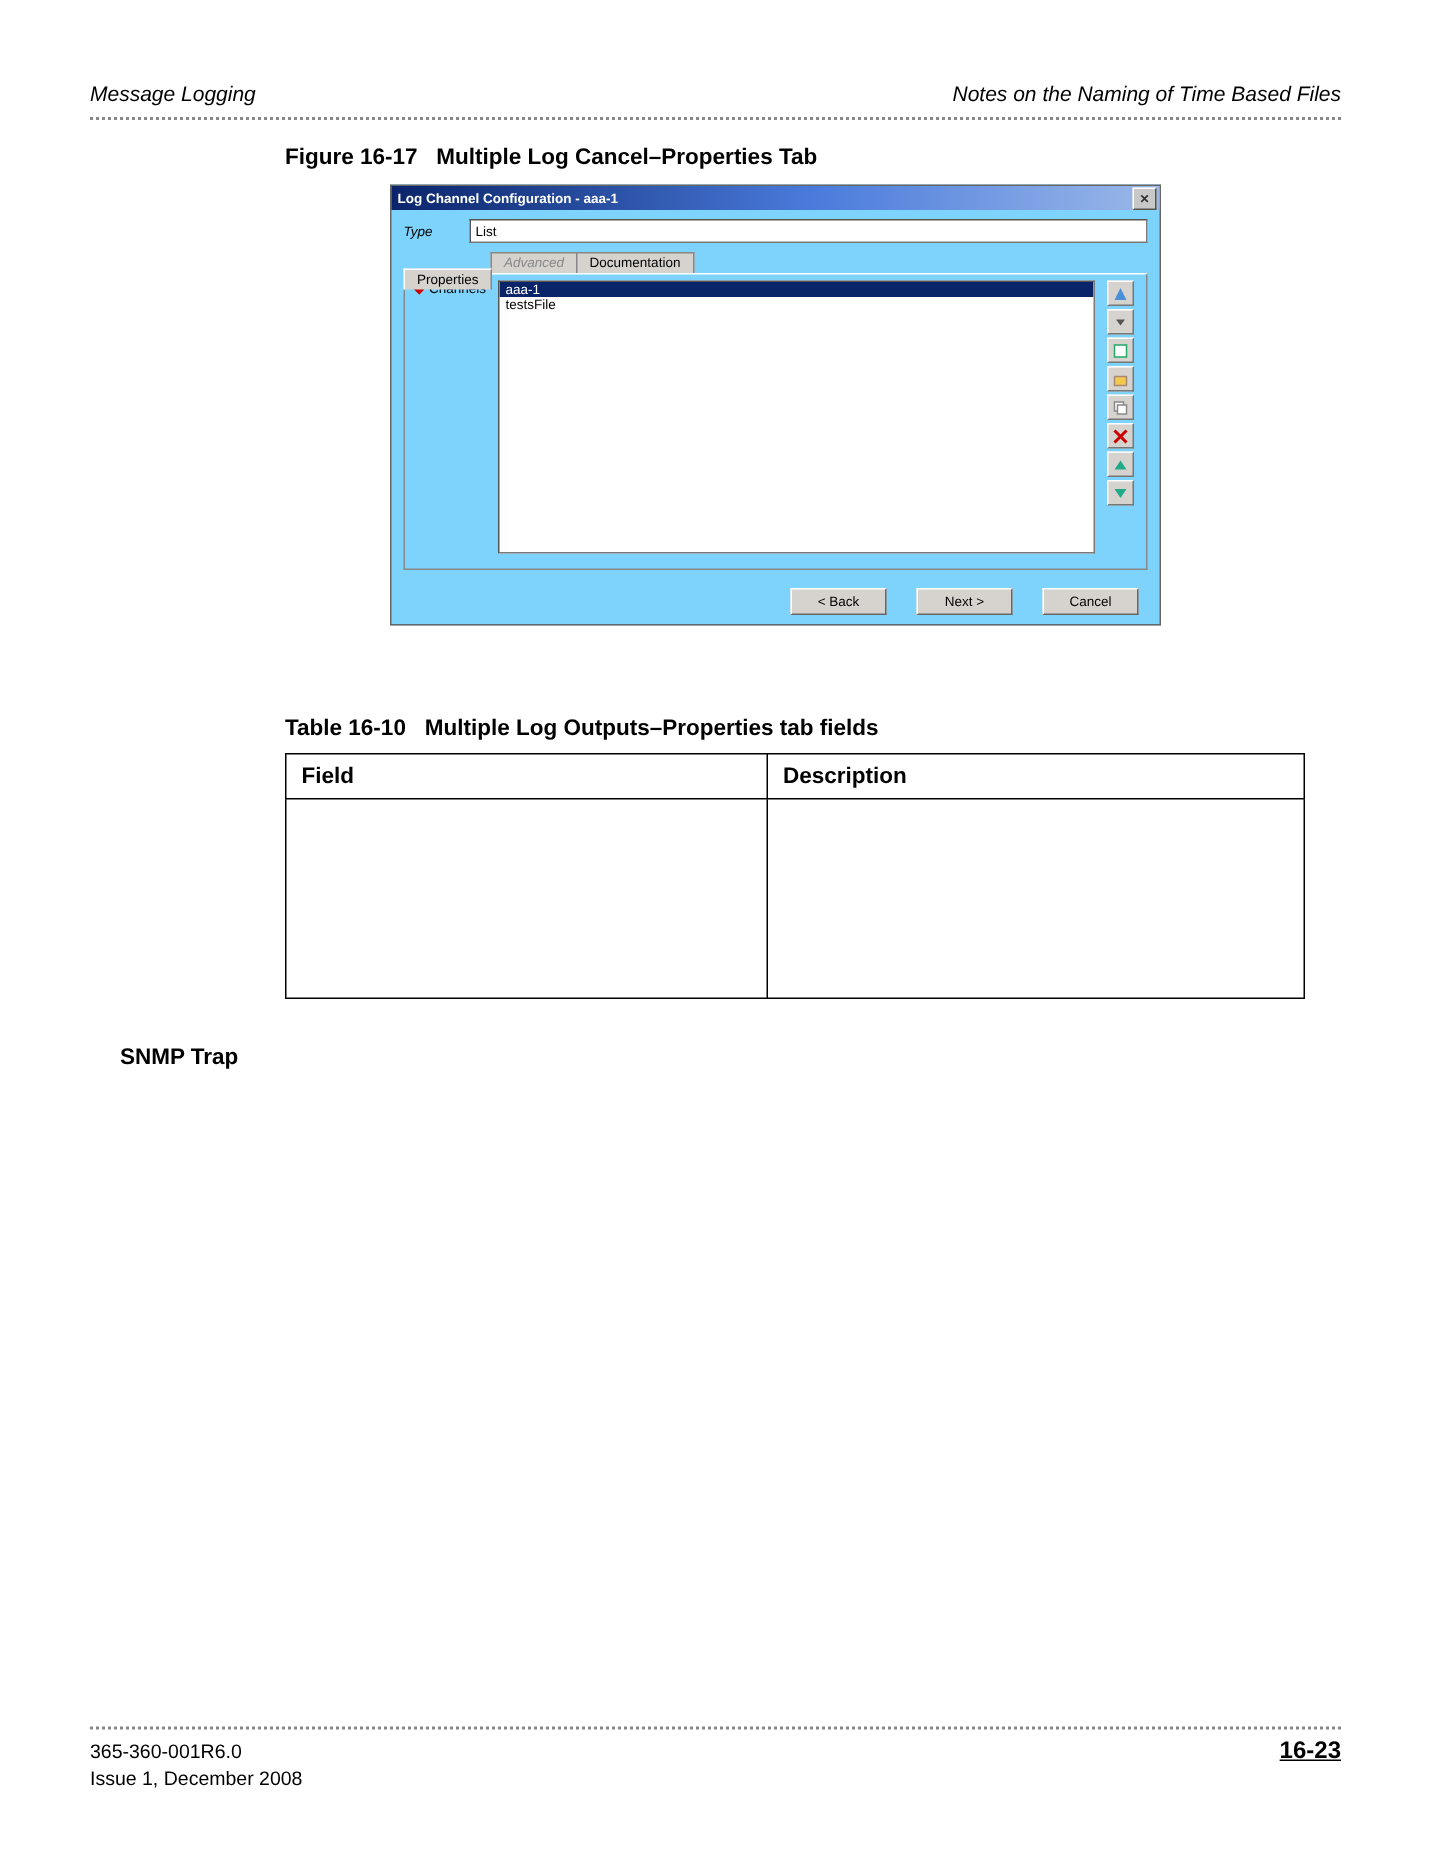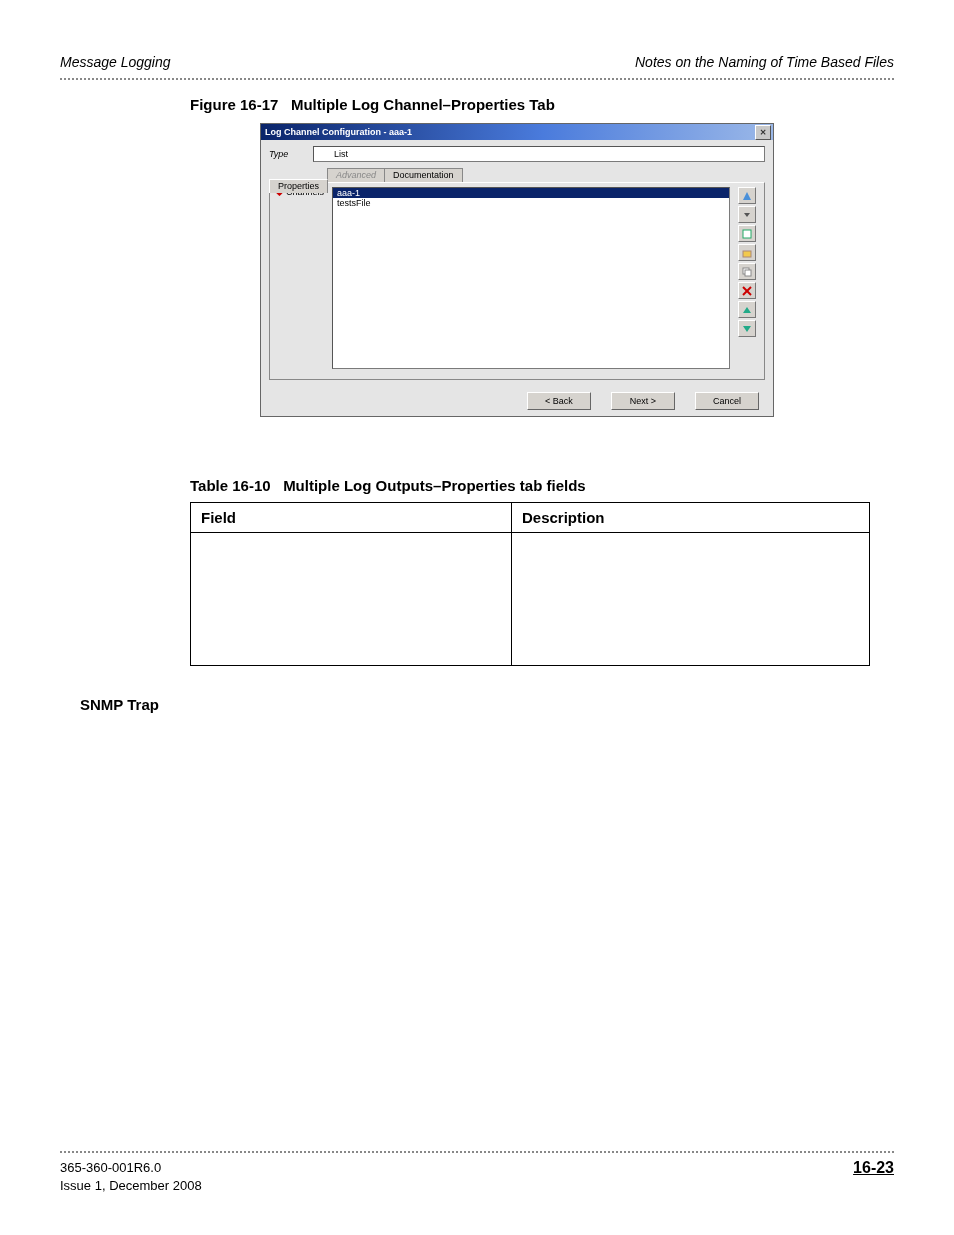--- a/index.html
+++ b/index.html
@@ -2,29 +2,29 @@
 <html><head>
 <meta charset="utf-8">
 <style>
   html,body{margin:0;padding:0;background:#fff;font-family:Verdana,Geneva,sans-serif;color:#000;}
   .page{width:954px;height:1235px;position:relative;box-sizing:border-box;padding:54px 60px 40px 60px;}
   .running-head{display:flex;justify-content:space-between;font-style:italic;font-size:14px;}
   .hr-dots{border:none;border-top:2px dotted #888;margin:8px 0 16px 0;}
   .figcap{font-weight:bold;font-size:15px;margin:6px 0 10px 130px;}
   .figwrap{margin:0 0 60px 200px;}
   
-  .dlg{width:512px;background:#e5e5e5;border:1px solid #666;font-family:Tahoma,sans-serif;font-size:9px;color:#000;}
+  .dlg{width:512px;background:#7dd3fc;border:1px solid #666;font-family:Tahoma,sans-serif;font-size:9px;color:#000;}
   .dlg .titlebar{display:flex;align-items:center;justify-content:space-between;height:16px;
     background:linear-gradient(to right,#0a246a 0%,#4a7bdc 55%,#9bb8e8 100%);color:#fff;padding:0 2px 0 4px;font-weight:bold;}
   .dlg .titlebar .xbtn{width:14px;height:13px;background:#c8c8c8;border:1px solid #fff;border-right-color:#555;border-bottom-color:#555;
     display:flex;align-items:center;justify-content:center;color:#333;font-size:8px;font-weight:bold;}
   .dlg .body{padding:6px 8px 10px 8px;}
   .row{display:flex;align-items:center;margin-bottom:6px;}
   .row .lbl{width:44px;font-style:italic;}
-  .txt{flex:1;height:14px;background:#fff;border:1px solid #7a7a7a;border-top-color:#555;border-left-color:#555;padding:0 20px;line-height:14px;}
+  .txt{flex:1;height:14px;background:#fff;border:1px solid #7a7a7a;border-top-color:#555;border-left-color:#555;padding:0 3px;line-height:14px;}
   .tabs{display:flex;gap:0;margin-top:2px;}
   .tab{background:#d6d3ce;border:1px solid #888;border-bottom:none;padding:1px 8px 2px;margin-right:-1px;}
   .tab.active{background:#d6d3ce;border-top:1px solid #fff;border-left:1px solid #fff;border-right:1px solid #888;position:relative;top:11px;}
   .tab.dim{color:#888;font-style:italic;}
   .panel{border:1px solid #888;border-top:1px solid #fff;padding:4px 6px 10px 6px;display:flex;}
   .panel .plabel{width:56px;}
   .panel .plabel .star{color:#c00;margin-right:3px;}
   .panel .list{flex:1;background:#fff;border:1px solid #7a7a7a;border-top-color:#555;border-left-color:#555;height:180px;overflow:hidden;}
   .panel .list .litem{padding:0 4px;font-size:9px;}
   .panel .list .sel{background:#0a246a;color:#fff;}
@@ -53,21 +53,21 @@
 <div class="page">
 
   <div class="running-head">
     <span>Message Logging</span>
     <span>Notes on the Naming of Time Based Files</span>
   </div>
   <hr class="hr-dots">
 
   <div class="figcap">
     <span>Figure 16-17</span>&nbsp;&nbsp;
-    <span>Multiple Log Channel–Properties Tab</span>
+    <span>Multiple Log Cancel–Properties Tab</span>
   </div>
 
   <div class="figwrap">
     <div class="dlg">
       <div class="titlebar">
         <span>Log Channel Configuration - aaa-1</span>
         <span class="xbtn">✕</span>
       </div>
       <div class="body">
         <div class="row">

